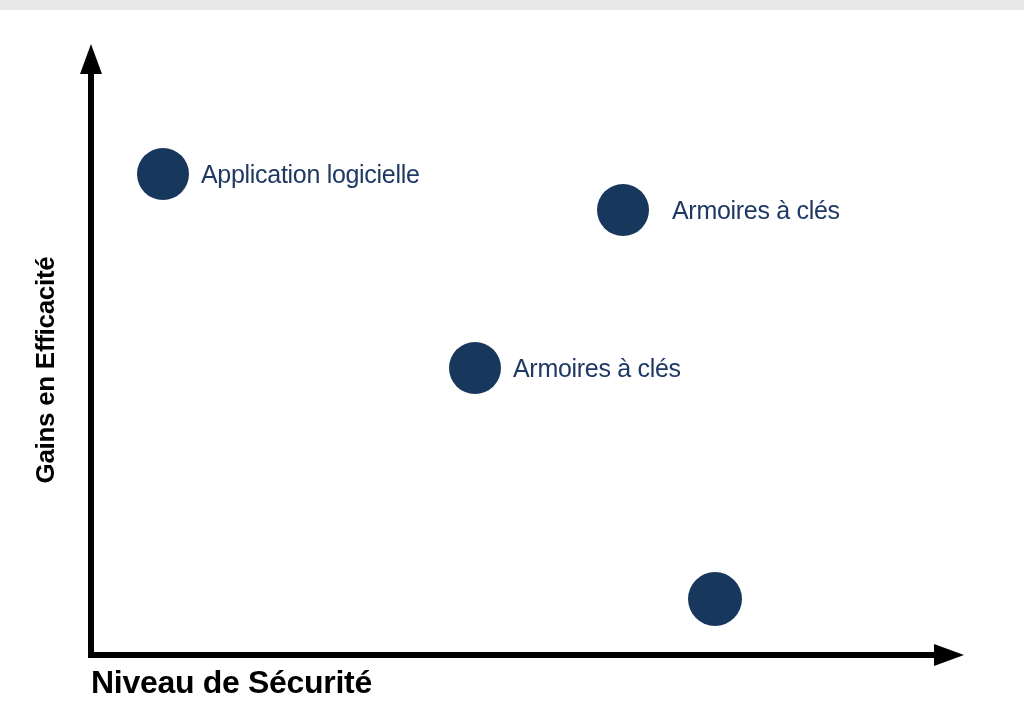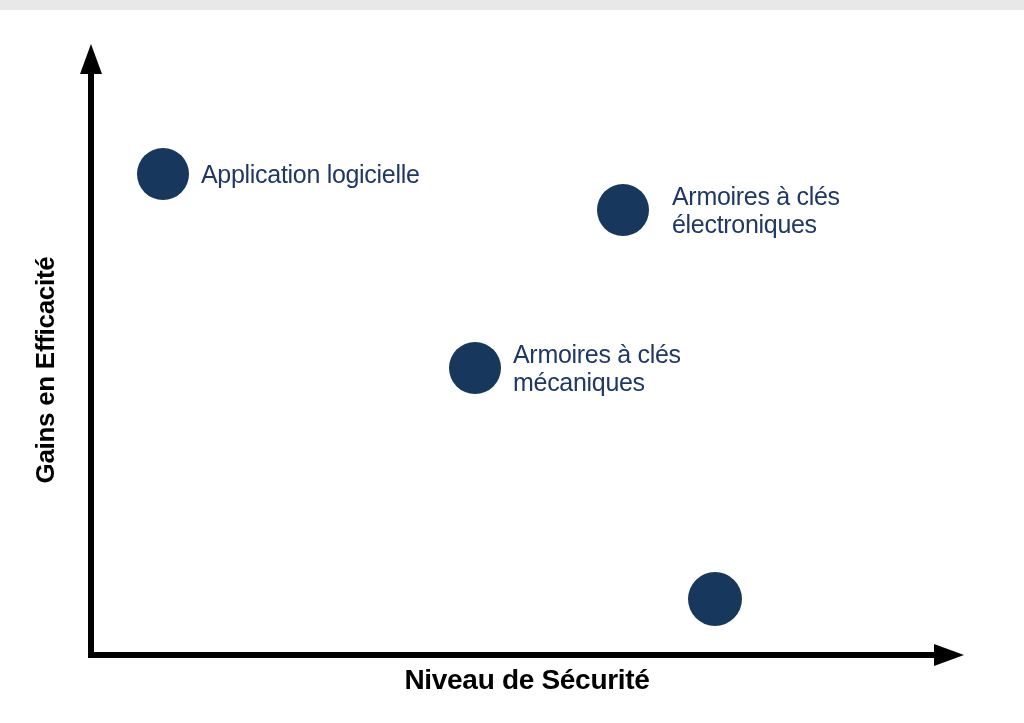--- a/index.html
+++ b/index.html
@@ -39,22 +39,21 @@
     font-size: 25px;
     line-height: 28px;
     letter-spacing: -0.3px;
     white-space: nowrap;
   }
   .xlabel {
     position: absolute;
     left: 91px;
     top: 654px;
     width: 872px;
-    text-align: center;
-    font-size: 28px;
+    font-size: 32px;
     font-weight: bold;
     color: var(--axis-color);
     letter-spacing: -0.3px;
   }
   .ylabel {
     position: absolute;
     left: 45px;
     top: 360px;
     transform: translate(-50%, -50%) rotate(-90deg);
     font-size: 26px;
@@ -76,25 +75,23 @@
   </svg>
 
   <div class="points" id="point-layer">
       <div class="dot" style="left: 137px; top: 138px; width: 52px; height: 52px;"></div>
       <div class="dot-label" style="left: 201px; top: 164px;">
         <div>Application logicielle</div>
       </div>
       <div class="dot" style="left: 597px; top: 174px; width: 52px; height: 52px;"></div>
       <div class="dot-label" style="left: 672px; top: 200px;">
         <div>Armoires à clés</div>
-        <div>électroniques</div>
       </div>
       <div class="dot" style="left: 449px; top: 332px; width: 52px; height: 52px;"></div>
       <div class="dot-label" style="left: 513px; top: 358px;">
         <div>Armoires à clés</div>
-        <div>mécaniques</div>
       </div>
       <div class="dot" style="left: 688px; top: 562px; width: 54px; height: 54px;"></div>
     </div>
 
   <div class="xlabel">Niveau de Sécurité</div>
   <div class="ylabel">Gains en Efficacité</div>
 </div>
 
 </body></html>

